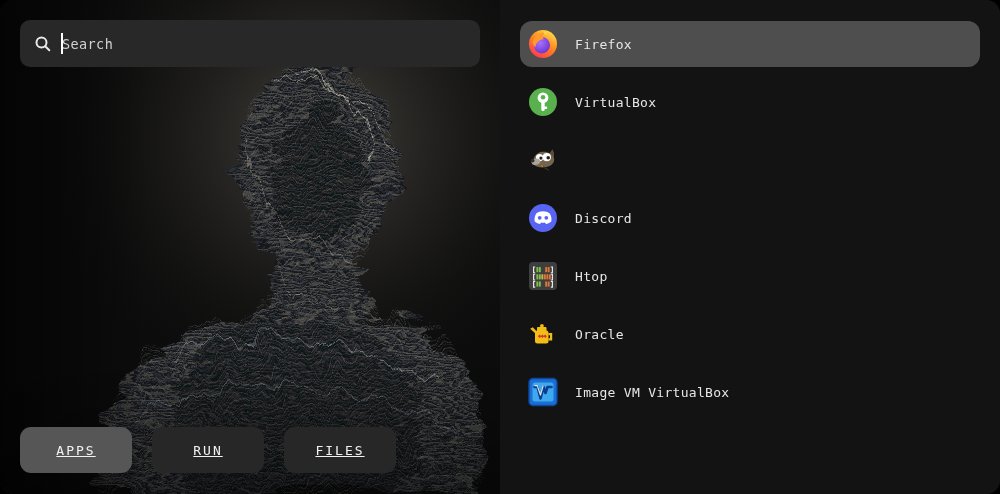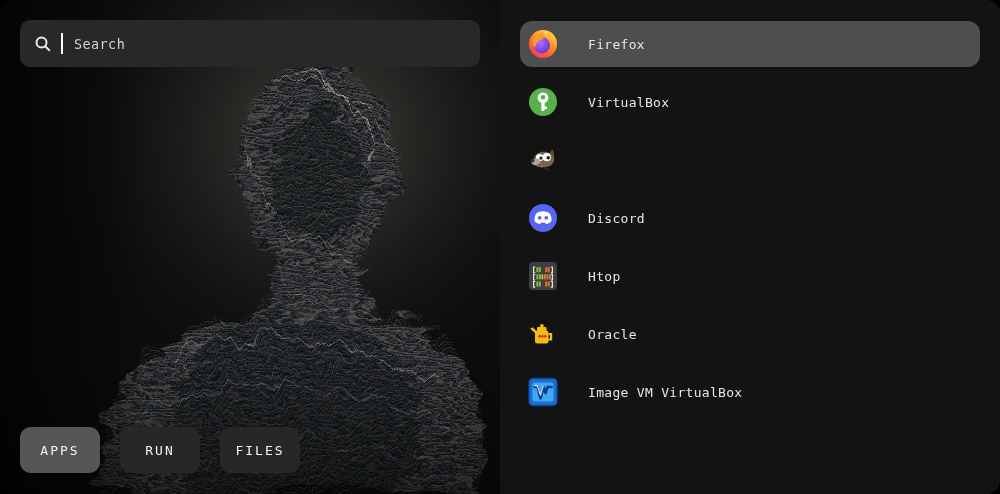--- a/index.html
+++ b/index.html
@@ -16,39 +16,39 @@
     position:absolute; left:20px; top:20px; width:460px; height:47px;
     background:#282828; border-radius:10px;
     display:flex; align-items:center; padding:0 14px; cursor:text;
   }
   .search-bar .mag { width:18px; height:18px; flex:0 0 18px; margin-right:9px; }
   .input-wrap { position:relative; flex:1; height:100%; display:flex; align-items:center; }
   .caret { position:absolute; left:0; top:13px; width:2px; height:21px; background:#ffffff; }
   .search-input {
     width:100%; background:transparent; border:none; outline:none;
     color:#22c55e; font:13.5px "DejaVu Sans Mono","Liberation Mono",monospace;
-    letter-spacing:0.4px; padding-left:13px;
+    letter-spacing:0.4px; padding-left:1px;
   }
   .search-input::placeholder { color:#d2d2d2; opacity:1; }
   .tabs { position:absolute; left:20px; bottom:21px; display:flex; gap:20px; }
   .tab {
-    width:80px; height:46px; border-radius:11px; background:#272727;
+    width:112px; height:46px; border-radius:11px; background:#272727;
     color:#f2f2f2; font-size:13px; letter-spacing:2px;
     display:flex; align-items:center; justify-content:center; cursor:pointer;
-    border:none; font-family:inherit;
+    border:none; font-family:inherit;text-decoration:underline;
   }
   .tab.selected { background:#565656; }
   
   .right-pane {
     position:absolute; left:500px; top:0; width:500px; height:494px;
     background:#131313; padding:21px 20px; display:flex; flex-direction:column; gap:12px;
   }
   .row {
     height:46px; flex:0 0 46px; border-radius:12px;
-    display:flex; align-items:center; padding:11px 8px; gap:30px;
+    display:flex; align-items:center; padding:11px 8px; gap:17px;
     color:#e6e6e6; font-size:13px; letter-spacing:0.3px; cursor:pointer;
   }
   .row.selected { background:#4e4e4e; }
   .ic { width:30px; height:30px; flex:0 0 30px; display:block; }
 </style>
 </head>
 <body>
 
 <div class="window">
 

